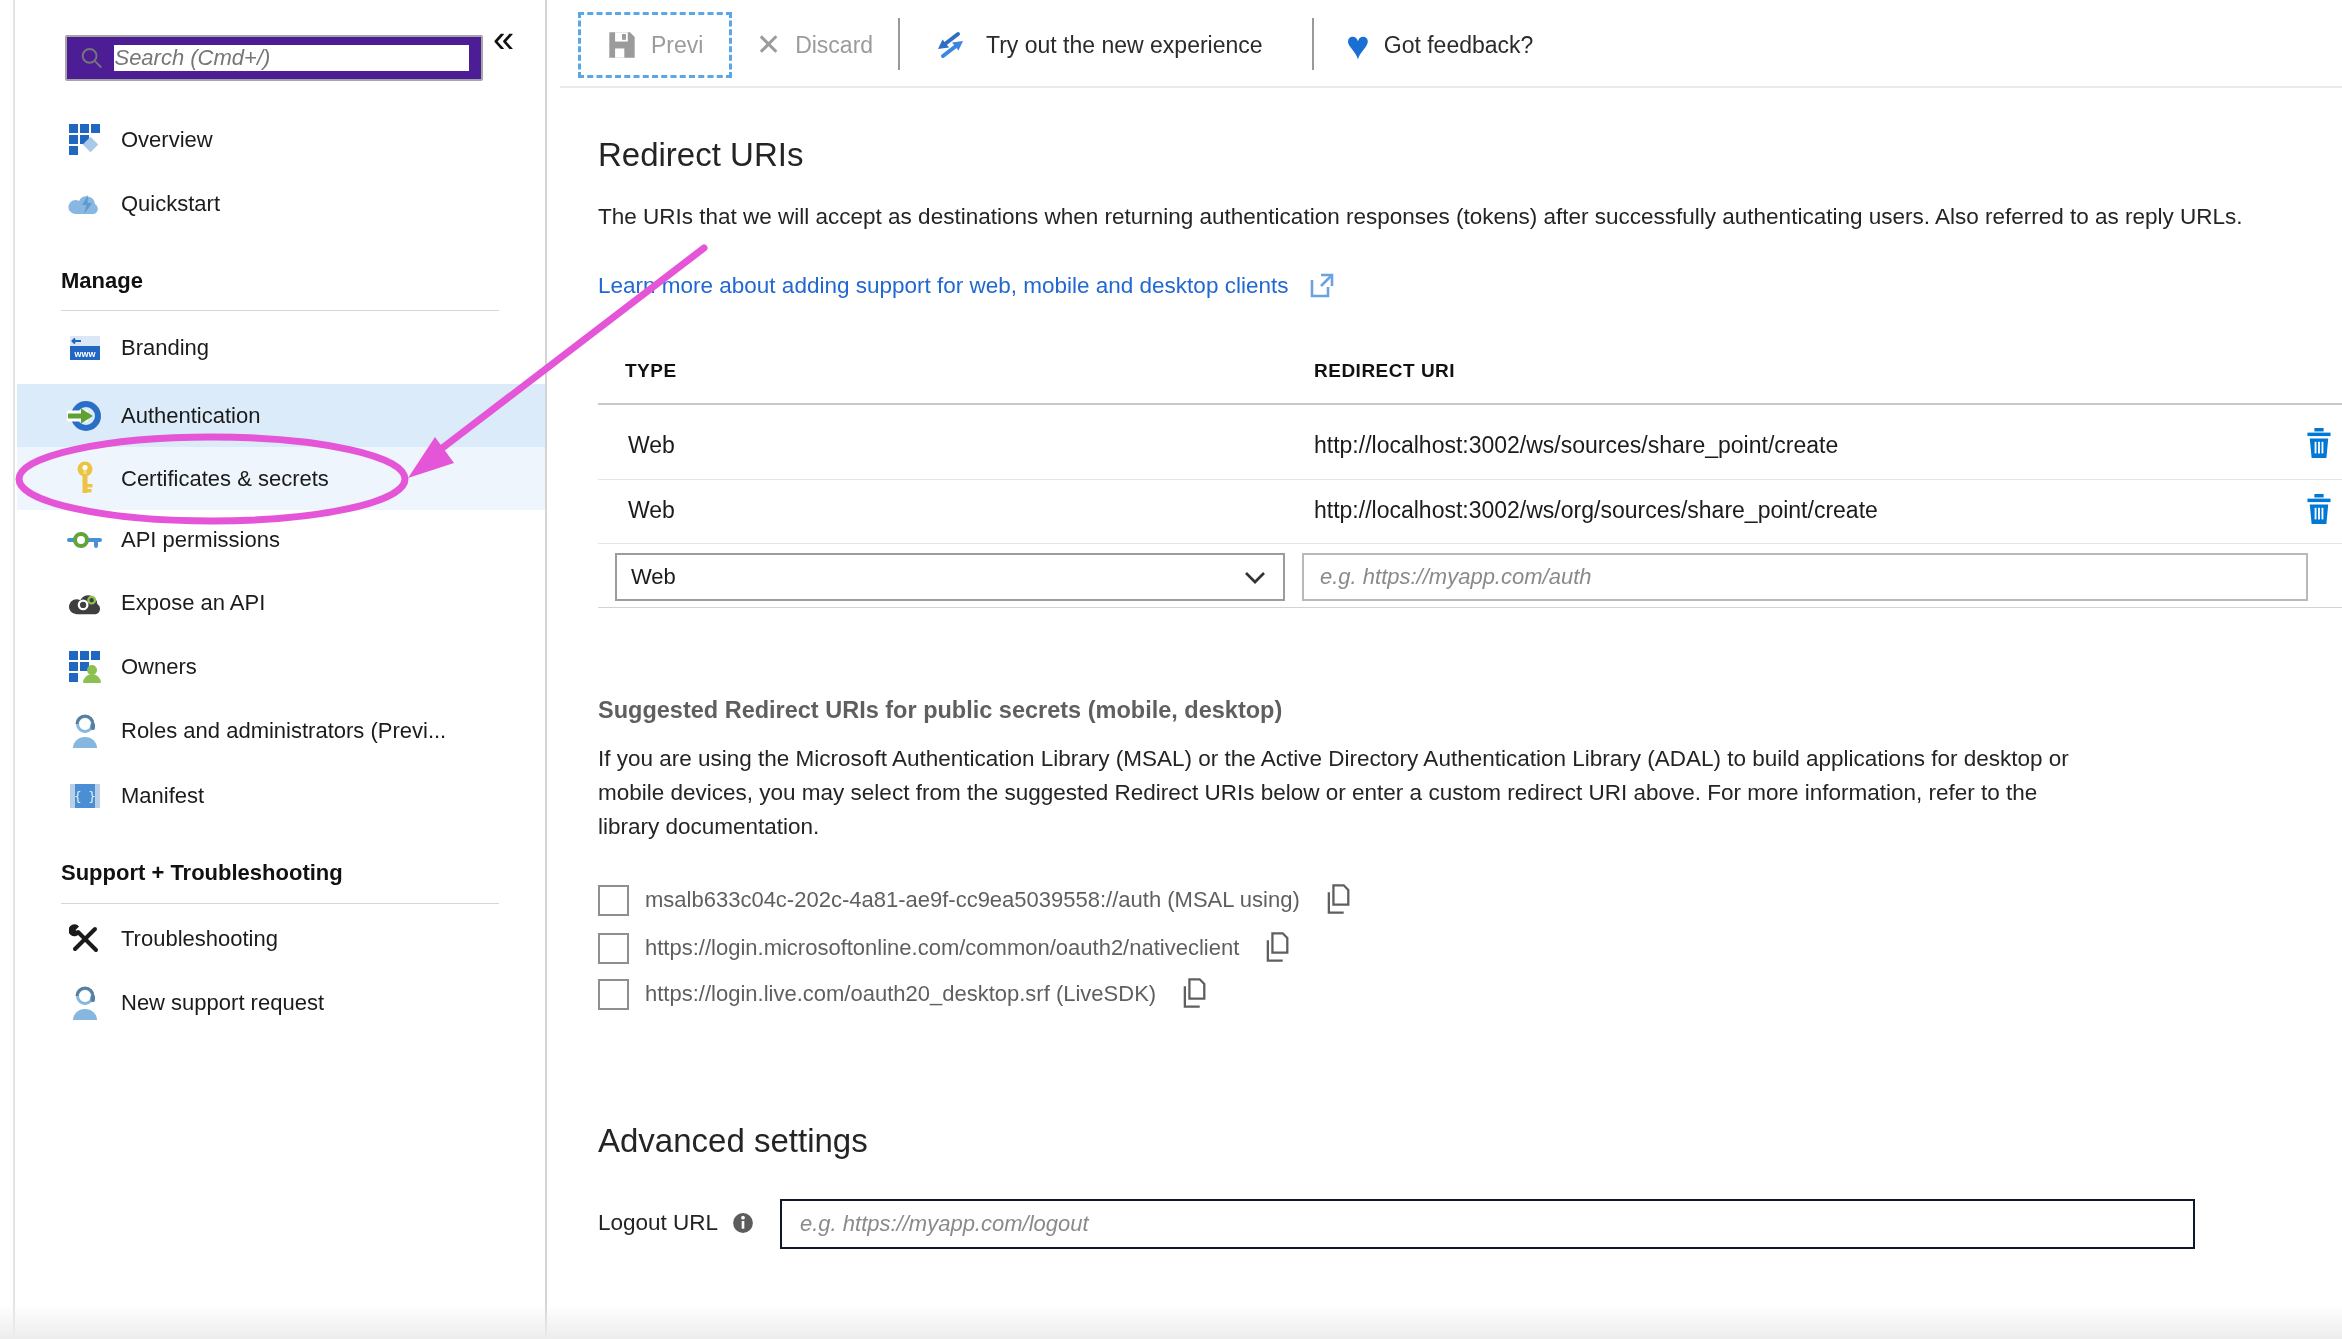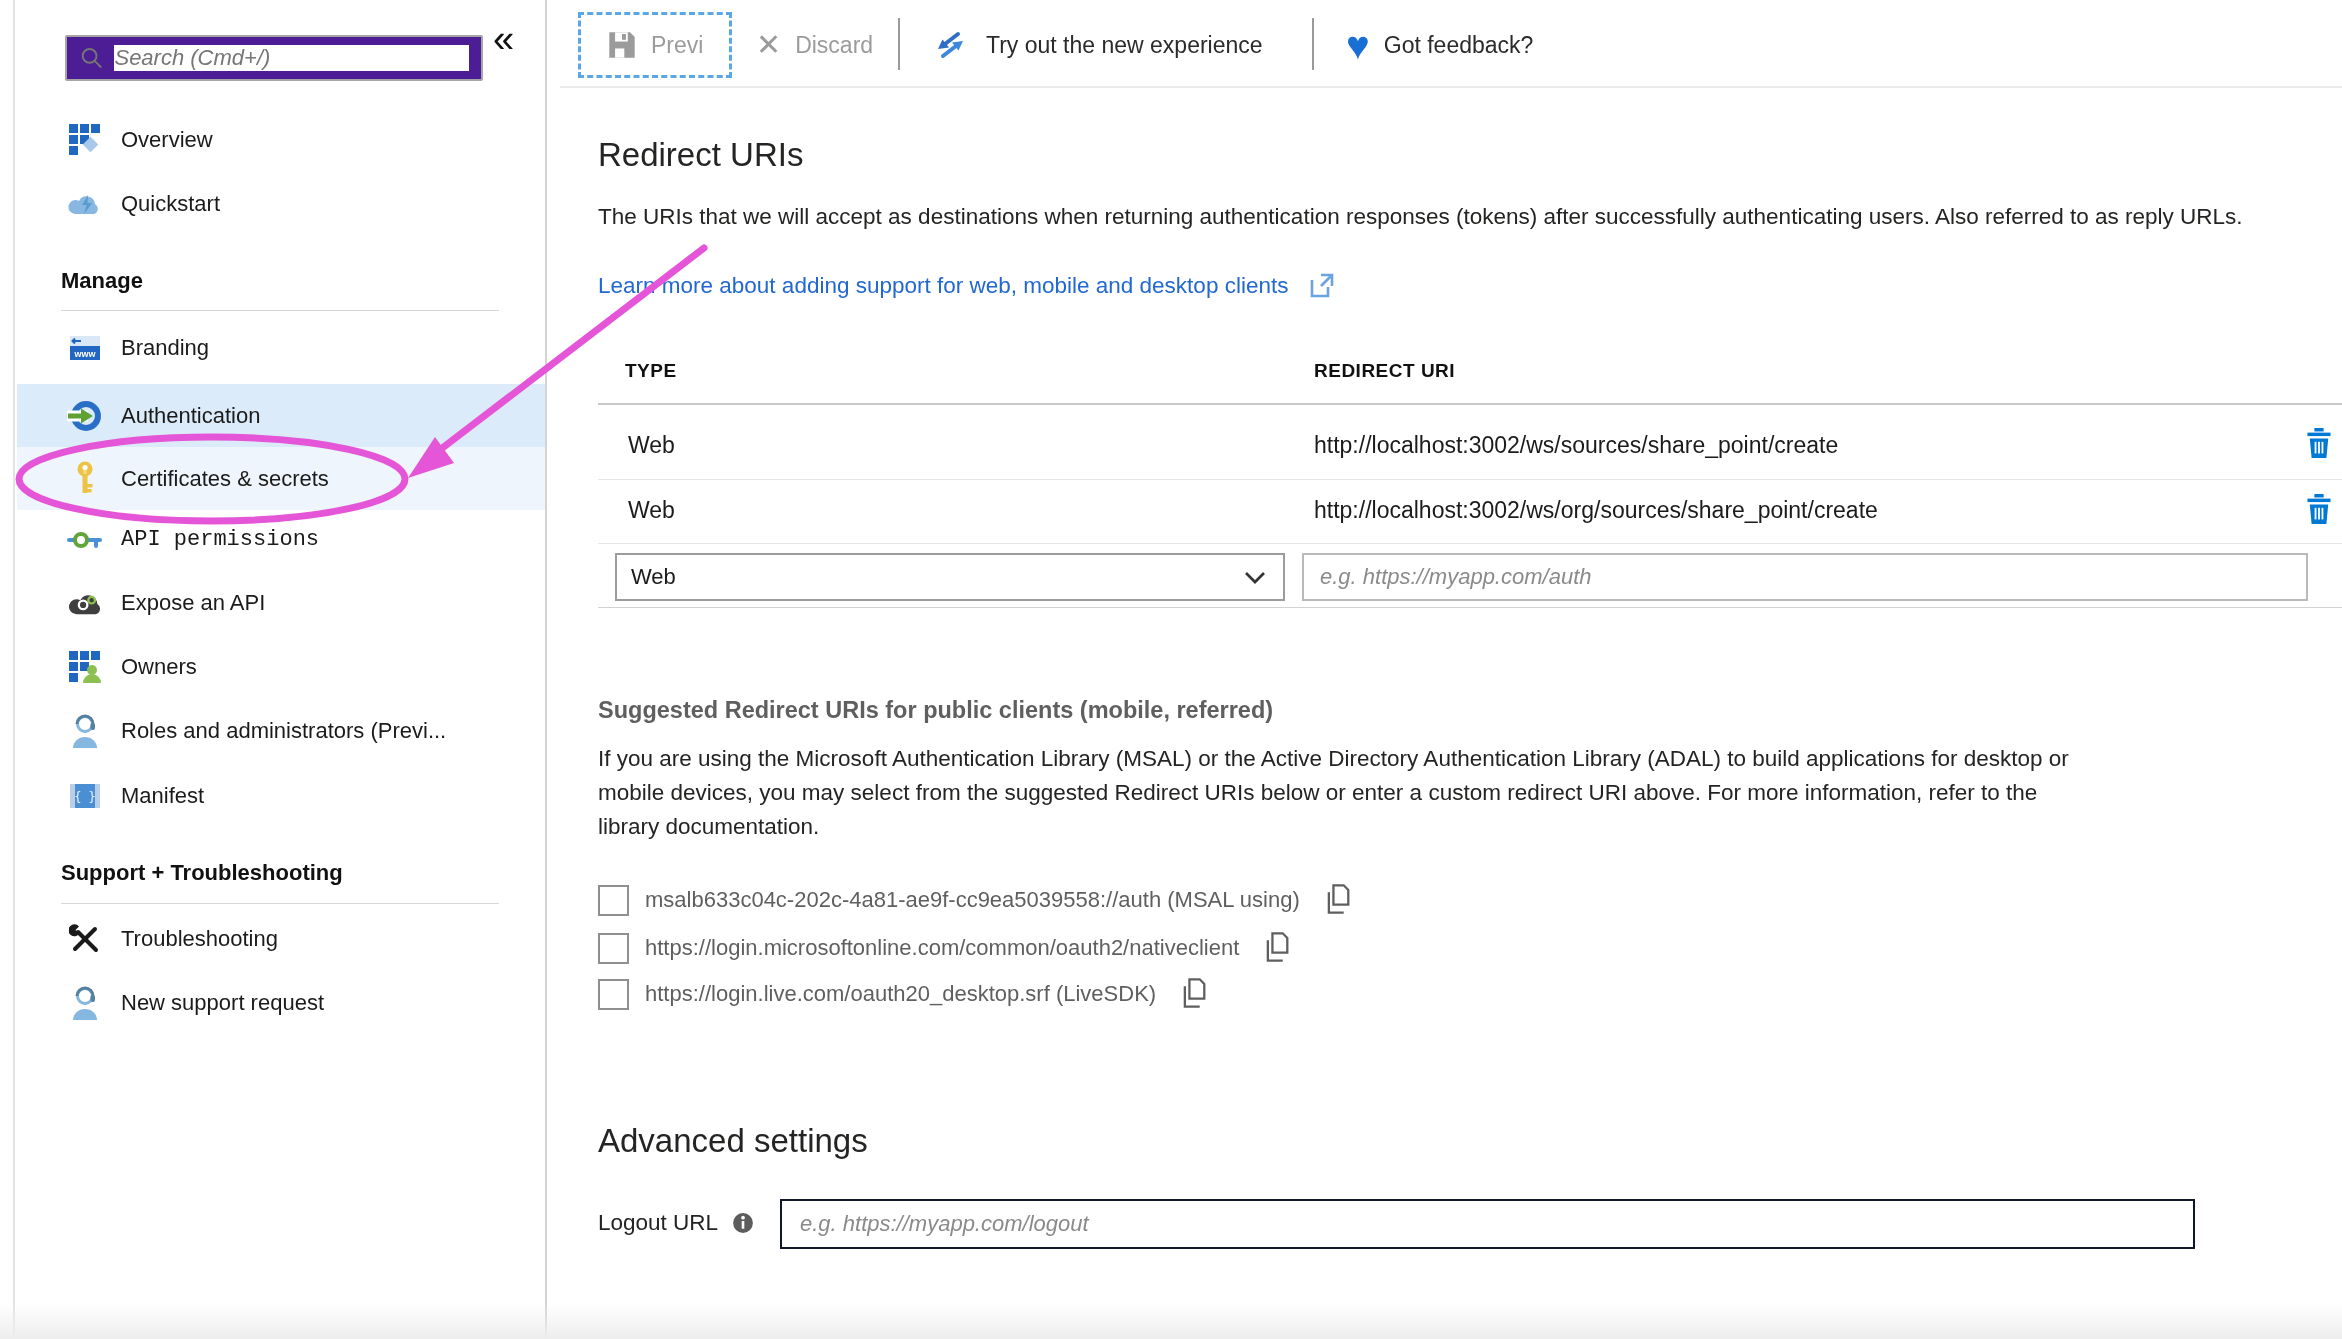--- a/index.html
+++ b/index.html
@@ -185,21 +185,21 @@
           <circle cx="12" cy="6.5" r="2.6" fill="#fff"></circle>
           <rect x="9.5" y="14" width="5" height="18" fill="#ecc344"></rect>
           <rect x="14" y="23" width="5.5" height="3.4" fill="#ecc344"></rect>
           <rect x="14" y="28" width="4.5" height="3.4" fill="#ecc344"></rect>
           <rect x="10.5" y="9" width="3" height="4" fill="#f6dc8a"></rect>
         </svg>
       </span>
       <span>Certificates &amp; secrets</span>
     </div>
 
-    <div class="nav-row" style="top:508px;font-family:Liberation Mono, monospace;">
+    <div class="nav-row" style="top:508px;">
       <span class="nicon">
         <svg width="36" height="26" viewBox="0 0 36 26">
           <line x1="2" y1="13" x2="33" y2="13" stroke="#4a90d9" stroke-width="4" stroke-linecap="round"></line>
           <line x1="29" y1="13" x2="29" y2="19" stroke="#4a90d9" stroke-width="4" stroke-linecap="round"></line>
           <circle cx="14" cy="13" r="6" fill="#fff" stroke="#61a43a" stroke-width="4"></circle>
         </svg>
       </span>
       <span>API permissions</span>
     </div>
 
@@ -338,21 +338,21 @@
 
   <div class="type-select">
     <span>Web</span>
     <svg width="24" height="15" viewBox="0 0 16 10">
       <polyline points="2,2 8,8 14,2" fill="none" stroke="#333" stroke-width="1.8"></polyline>
     </svg>
   </div>
   <input class="uri-input" placeholder="e.g. https://myapp.com/auth" style="">
   <div class="rline" style="left:598px; top:607px; width:1744px; background:#d2d2d2;"></div>
 
-  <div class="h2-gray" style="top:697px;">Suggested Redirect URIs for public clients (mobile, referred)</div>
+  <div class="h2-gray" style="top:697px;">Suggested Redirect URIs for public secrets (mobile, desktop)</div>
   <div class="para" style="top:742px; width:1500px;">If you are using the Microsoft Authentication Library (MSAL) or the Active Directory Authentication Library (ADAL) to build applications for desktop or mobile devices, you may select from the suggested Redirect URIs below or enter a custom redirect URI above. For more information, refer to the library documentation.</div>
 
   <div class="check-row" style="top:880px;">
     <div class="checkbox"></div>
     <span class="check-label">msalb633c04c-202c-4a81-ae9f-cc9ea5039558://auth (MSAL using)</span>
     <button class="copy-btn">
       <svg width="28" height="32" viewBox="0 0 24 28">
         <path d="M8 2 h9 l4 4 v13 h-13 z" fill="#fff" stroke="#5f5f5f" stroke-width="2"></path>
         <path d="M4 8 v18 h13" fill="none" stroke="#5f5f5f" stroke-width="2"></path>
       </svg>

